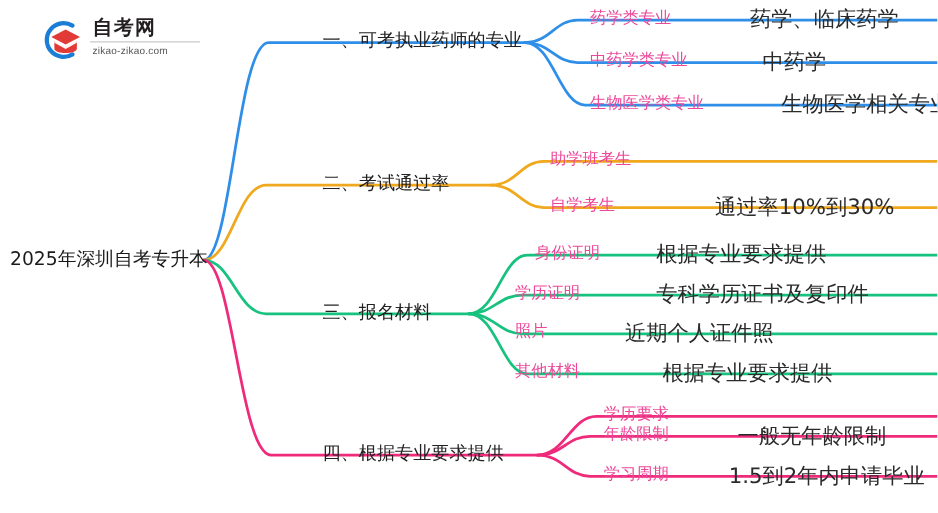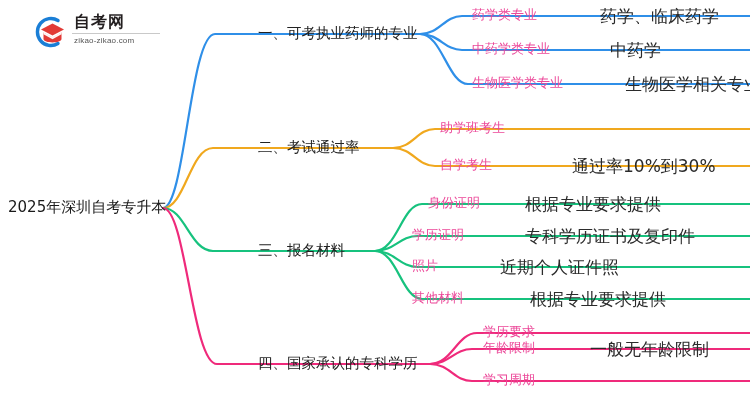--- a/index.html
+++ b/index.html
@@ -146,21 +146,21 @@
       <path d="M430,364 C450,364 454,349 472,349 L750,349" fill="none" stroke="#ef2a7b" stroke-width="2.2" stroke-linecap="round"></path>
       <path d="M430,364 C450,364 454,381 472,381 L750,381" fill="none" stroke="#ef2a7b" stroke-width="2.2" stroke-linecap="round"></path>
     </g>
   </svg>
 
   <div class="node root" style="left:8px; top:200px;">2025年深圳自考专升本</div>
 
   <div class="node lvl1" style="left:258px; top:26px;">一、可考执业药师的专业</div>
   <div class="node lvl1" style="left:258px; top:140px;">二、考试通过率</div>
   <div class="node lvl1" style="left:258px; top:243px;">三、报名材料</div>
-  <div class="node lvl1" style="left:258px; top:356px;">四、国家承认的专科学历</div>
+  <div class="node lvl1" style="left:258px; top:356px;">四、根据专业要求提供</div>
 
   <div class="node lvl2" style="left:472px; top:8px;">药学类专业</div>
   <div class="node lvl3" style="left:600px; top:8px;">药学、临床药学</div>
 
   <div class="node lvl2" style="left:472px; top:42px;">中药学类专业</div>
   <div class="node lvl3" style="left:610px; top:42px;">中药学</div>
 
   <div class="node lvl2" style="left:472px; top:76px;">生物医学类专业</div>
   <div class="node lvl3" style="left:625px; top:76px;">生物医学相关专业</div>
 
@@ -180,14 +180,15 @@
 
   <div class="node lvl2" style="left:412px; top:291px;">其他材料</div>
   <div class="node lvl3" style="left:530px; top:291px;">根据专业要求提供</div>
 
   <div class="node lvl2" style="left:483px; top:325px;">学历要求</div>
 
   <div class="node lvl2" style="left:483px; top:341px;">年龄限制</div>
   <div class="node lvl3" style="left:590px; top:341px;">一般无年龄限制</div>
 
   <div class="node lvl2" style="left:483px; top:373px;">学习周期</div>
+  <div class="node lvl3" style="left:583px; top:373px;">1.5到2年内申请毕业</div>
 
 </div>
 
 </body></html>

